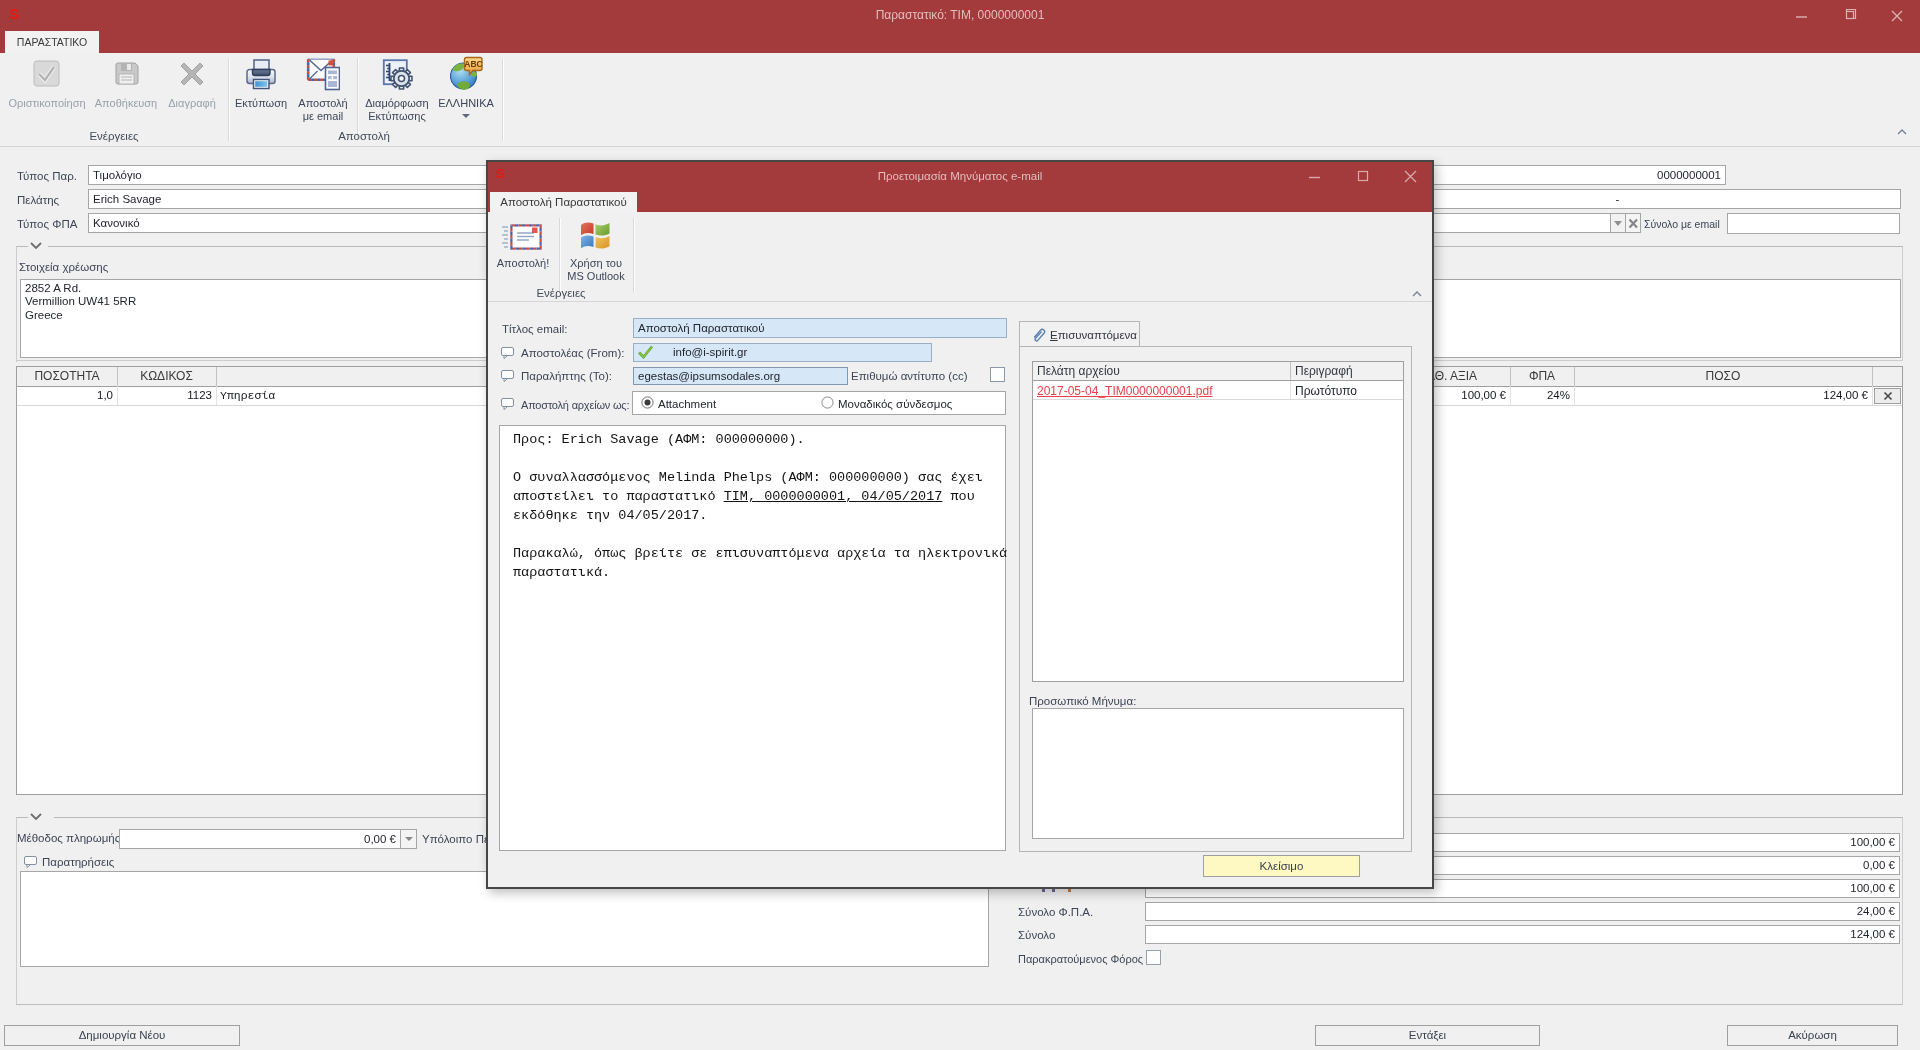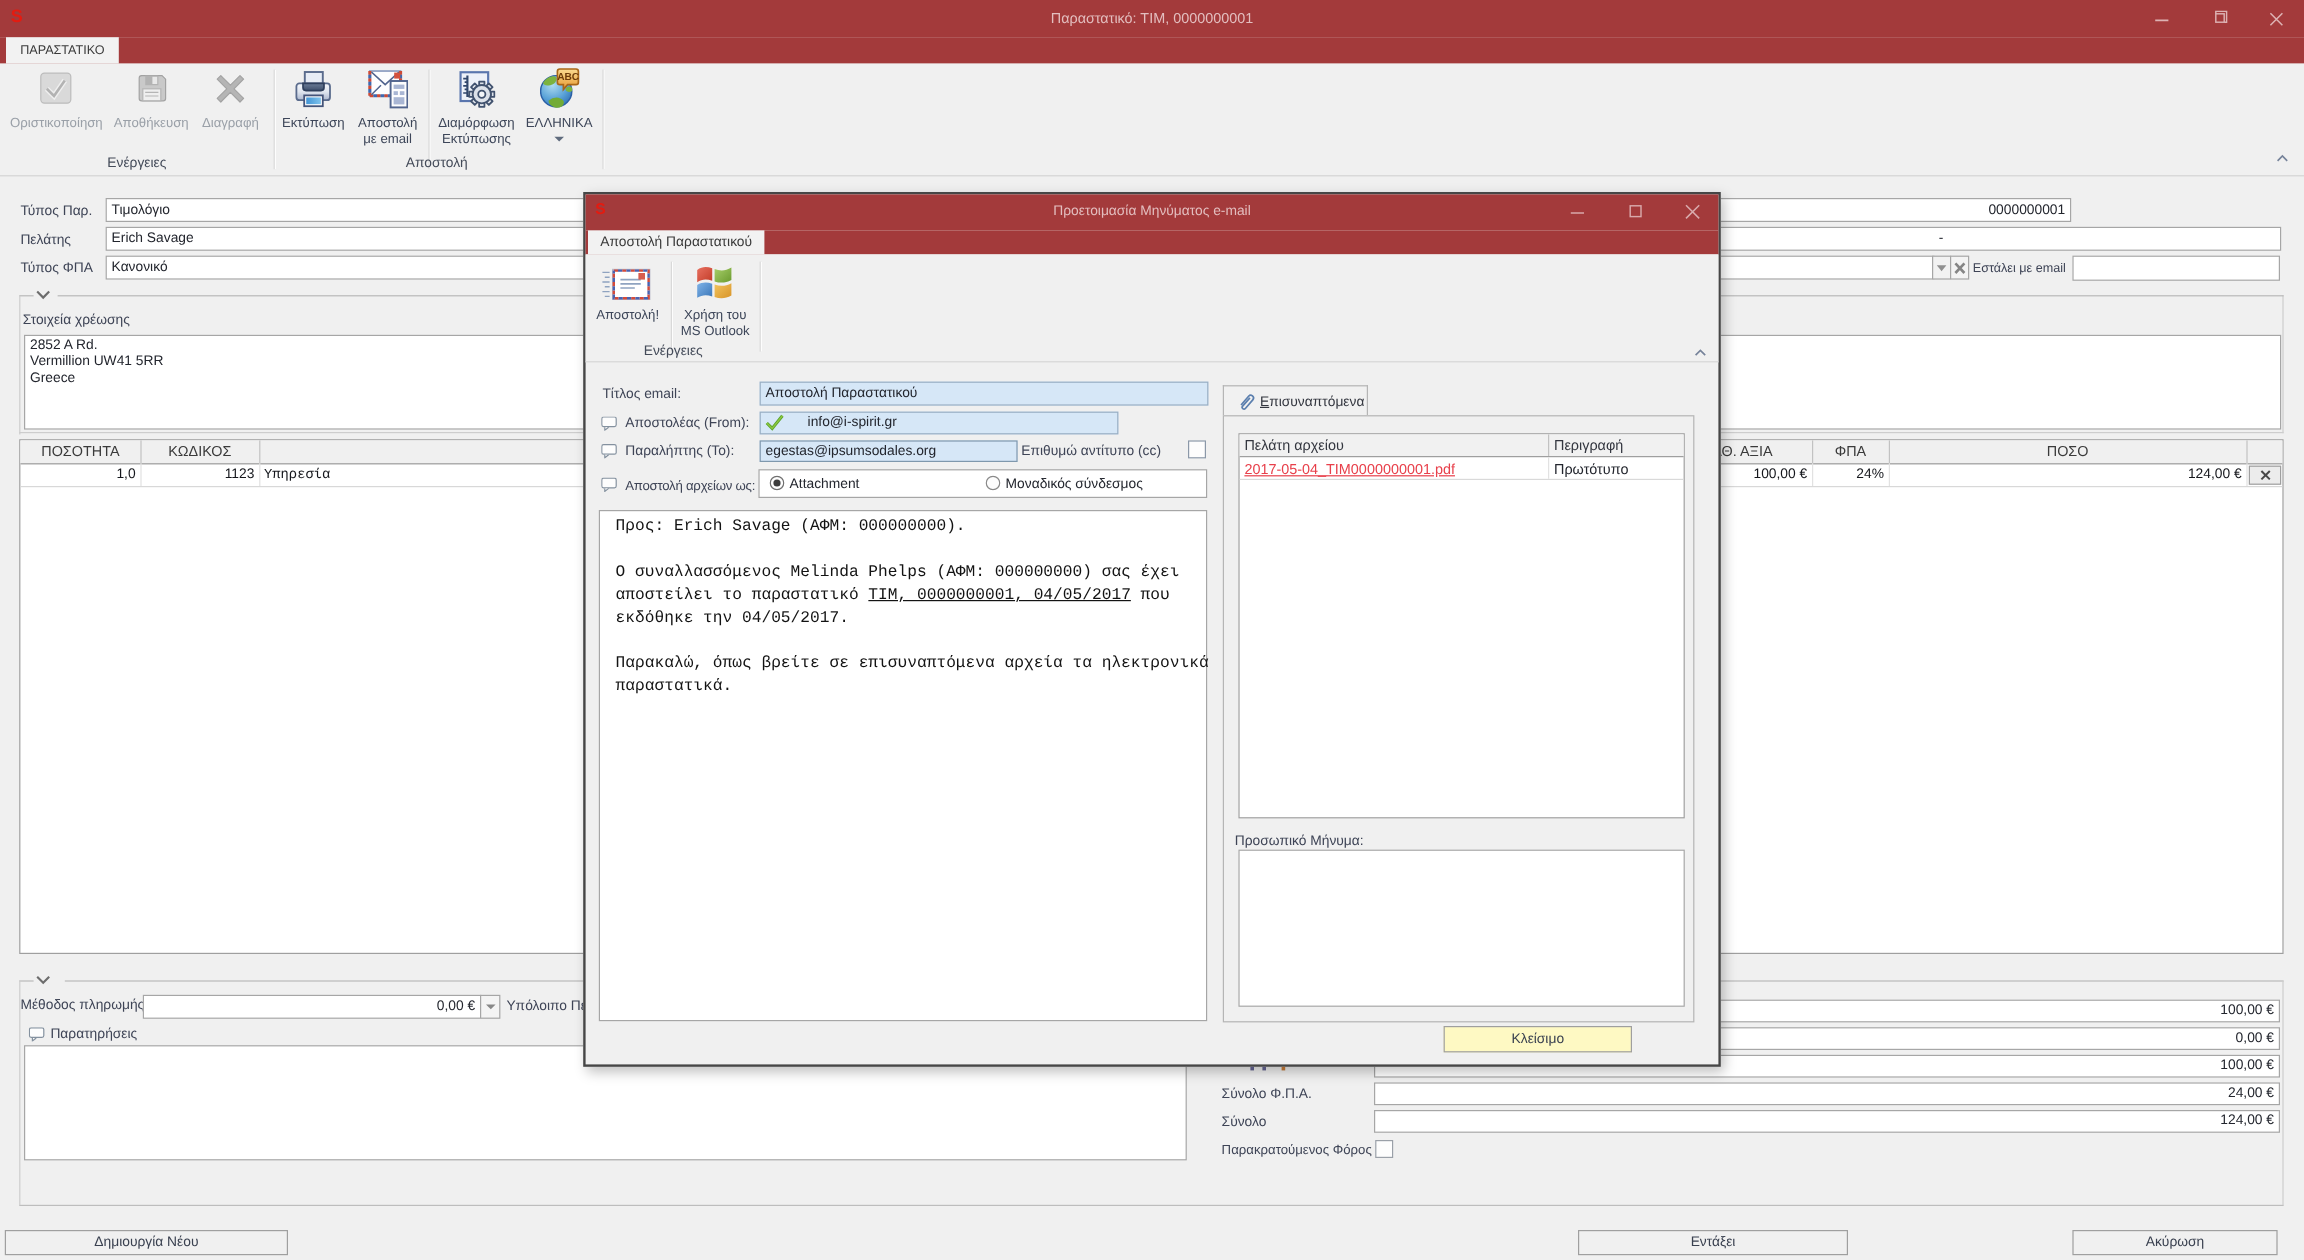--- a/index.html
+++ b/index.html
@@ -151,21 +151,21 @@
 <div class="fld" style="left:88px;top:165px;width:1638px;height:20px;">Τιμολόγιο<span style="float:right;">0000000001</span></div>
 <div class="fld" style="left:88px;top:189px;width:1247px;height:20px;">Erich Savage</div>
 <div class="fld" style="left:1334px;top:189px;width:567px;height:20px;text-align:center;">-</div>
 <div class="fld" style="left:88px;top:213px;width:1524px;height:20px;">Κανονικό</div>
 <div class="a" style="left:1610px;top:213px;width:16px;height:20px;background:#f2f2f2;border:1px solid #a6a6a6;box-sizing:border-box;"></div>
 <div class="a" style="left:1614px;top:221px;width:0;height:0;border-left:4.5px solid transparent;border-right:4.5px solid transparent;border-top:5px solid #909090;"></div>
 <div class="a" style="left:1625px;top:213px;width:16px;height:20px;background:#f4f4f4;border:1px solid #a6a6a6;box-sizing:border-box;"></div>
 <svg class="a" style="left:1628px;top:218px;" width="11" height="11" viewBox="0 0 11 11">
     <path d="M1.5 1.5 L9 9.5 M9 1.5 L1.5 9.5" stroke="#868686" stroke-width="2.2"></path>
   </svg>
-<div class="lb" style="left:1644px;top:217px;font-size:10.5px;">Εστάλει με email</div>
+<div class="lb" style="left:1644px;top:217px;font-size:10.5px;">Σύνολο με email</div>
 <div class="fld" style="left:1727px;top:213px;width:173px;height:21px;"></div>
 
 <div class="a" style="left:16px;top:246px;width:11px;height:115px;border-left:1px solid #cdcdcd;border-top:1px solid #b9b9b9;"></div>
 <div class="a" style="left:16px;top:360px;width:1887px;height:1px;background:#cdcdcd;"></div>
 <div class="a" style="left:1902px;top:246px;width:1px;height:115px;background:#cdcdcd;"></div>
 <svg class="a" style="left:29px;top:241px;" width="14" height="9" viewBox="0 0 14 9">
     <path d="M2 2 L7 7 L12 2" fill="none" stroke="#6d6d6d" stroke-width="1.8"></path>
   </svg>
 <div class="hl" style="left:48px;top:246px;width:1855px;"></div>
 <div class="lb" style="left:19px;top:260px;">Στοιχεία χρέωσης</div>

